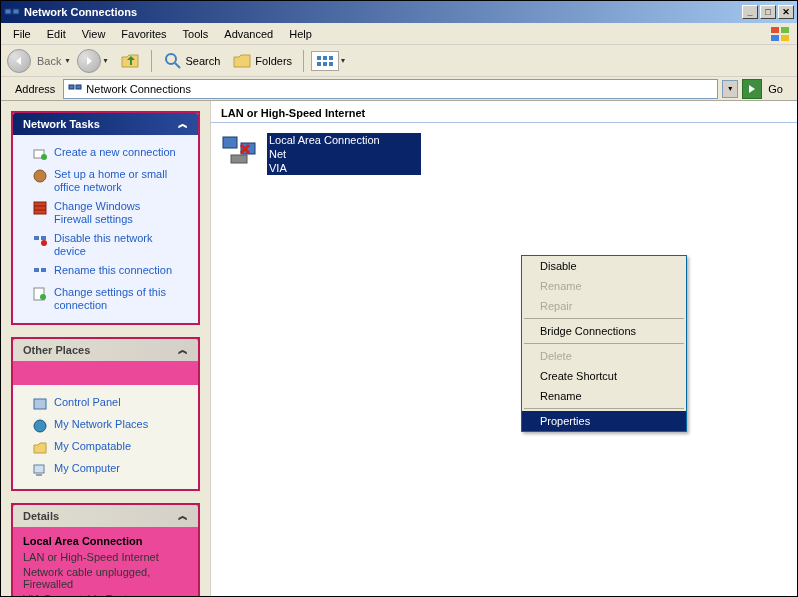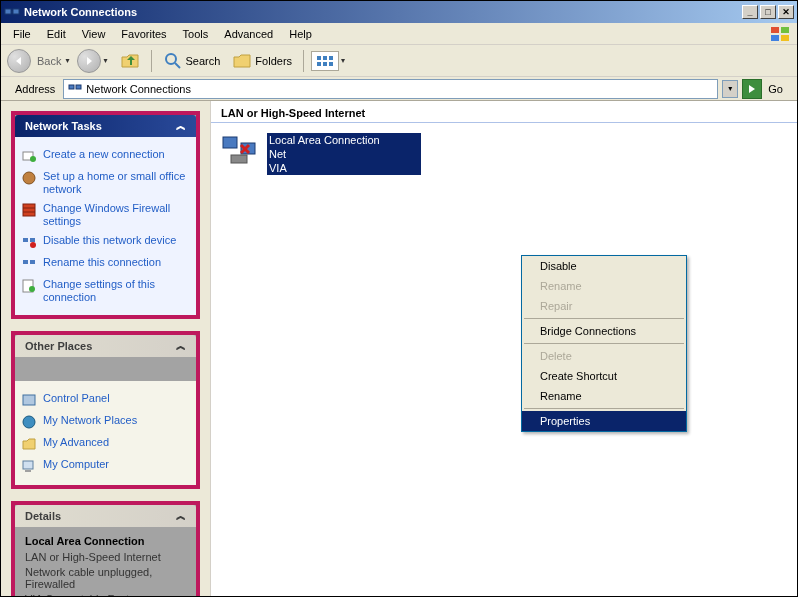--- a/index.html
+++ b/index.html
@@ -27,25 +27,25 @@
 .addressbar { height: 24px; background: #ece9d8; display: flex; align-items: center; padding: 0 14px; gap: 4px; border-bottom: 1px solid #aca899; }
 .addressbar .addr-label { margin-right: 4px; }
 .addressbar .addr-input { flex: 1; height: 20px; background: #fff; border: 1px solid #7f9db9; display: flex; align-items: center; padding: 0 4px; gap: 4px; }
 .addressbar .addr-dropdown { width: 16px; height: 18px; background: #d4d0c8; border: 1px solid #7f9db9; display: flex; align-items: center; justify-content: center; font-size: 8px; }
 .addressbar .gobtn { width: 20px; height: 20px; background: #3e8e3e; display: flex; align-items: center; justify-content: center; color: #fff; font-weight: bold; border: 1px solid #2a6e2a; }
 .addressbar .go-text { margin-left: 2px; }
 
 .content { display: flex; height: calc(597px - 22px - 22px - 32px - 24px - 2px); background: #fff; }
 
 .sidebar { width: 210px; background: #ece9d8; border-right: 1px solid #d4d0c8; padding: 10px; overflow-y: auto; }
-.task-panel { background: #a3a3a3; border: 4px solid #be185d; margin-bottom: 12px; }
+.task-panel { background: #ec4899; border: 2px solid #be185d; margin-bottom: 12px; }
 .task-panel .panel-header { background: linear-gradient(to right, #0a246a, #2a4a9a); color: #fff; font-weight: bold; padding: 4px 10px; display: flex; align-items: center; justify-content: space-between; border-radius: 3px 3px 0 0; }
 .task-panel.secondary .panel-header { background: linear-gradient(to right, #e0ddd0, #d4d0c8); color: #3e3e3e; }
 .task-panel .panel-header .chevron { font-size: 10px; }
-.task-panel .panel-body { padding: 8px 6px; background: #eff3ff; }
+.task-panel .panel-body { padding: 8px 19px; background: #eff3ff; }
 .task-panel.secondary .panel-body { background: #f5f4ea; margin-top: 24px; }
 .task-item { display: flex; align-items: flex-start; gap: 6px; padding: 3px 0; color: #215dc6; cursor: pointer; }
 .task-item .ticon { width: 16px; height: 16px; flex-shrink: 0; }
 .task-item span { line-height: 13px; }
 
 .details-body { padding: 8px 10px; }
 .details-body .det-title { font-weight: bold; margin-bottom: 4px; }
 .details-body .det-line { color: #333; margin-bottom: 3px; }
 
 .main { flex: 1; position: relative; padding: 0; }
@@ -245,21 +245,21 @@
         <div class="task-item">
           <span class="ticon"><svg width="16" height="16">
                 <circle cx="8" cy="8" r="6" fill="#3e8ec0" stroke="#1a5a80"></circle>
               </svg></span>
           <span>My Network Places</span>
         </div>
         <div class="task-item">
           <span class="ticon"><svg width="16" height="16">
                 <path d="M2 5 L6 5 L8 3 L14 3 L14 13 L2 13 Z" fill="#f0d070" stroke="#c0a040"></path>
               </svg></span>
-          <span>My Advanced</span>
+          <span>My Compatable</span>
         </div>
         <div class="task-item">
           <span class="ticon"><svg width="16" height="16">
                 <rect x="2" y="3" width="10" height="8" fill="#d0e0f0" stroke="#6080a0"></rect>
                 <rect x="4" y="12" width="6" height="2" fill="#a0a0a0"></rect>
               </svg></span>
           <span>My Computer</span>
         </div>
       </div>
     </div>

